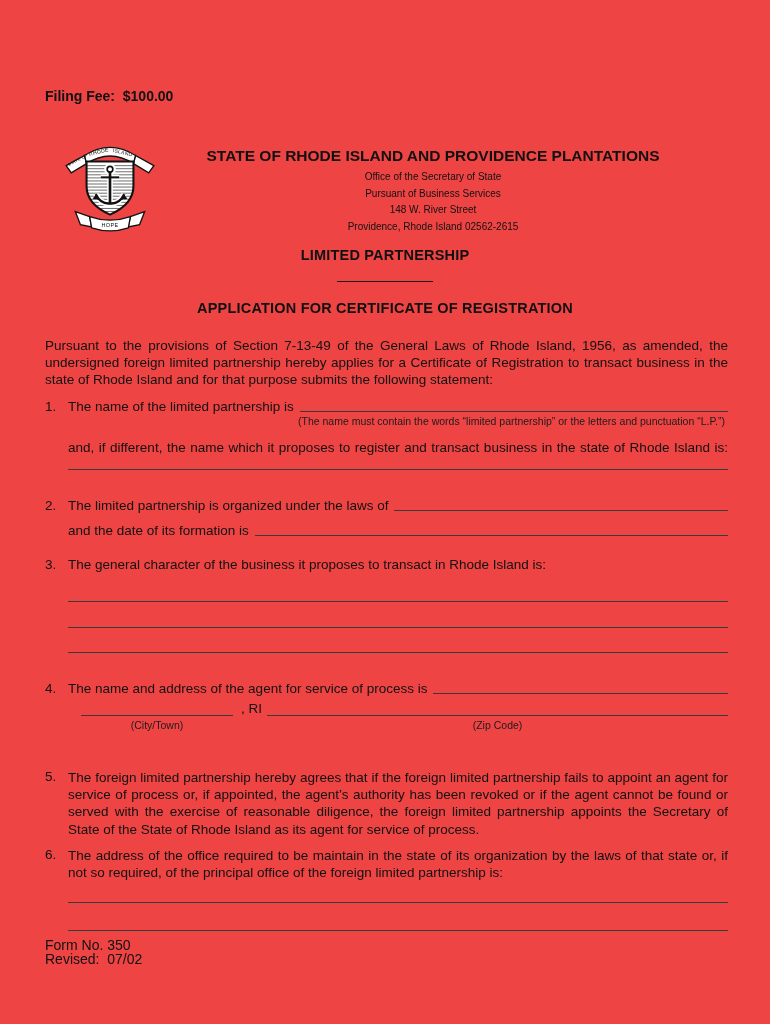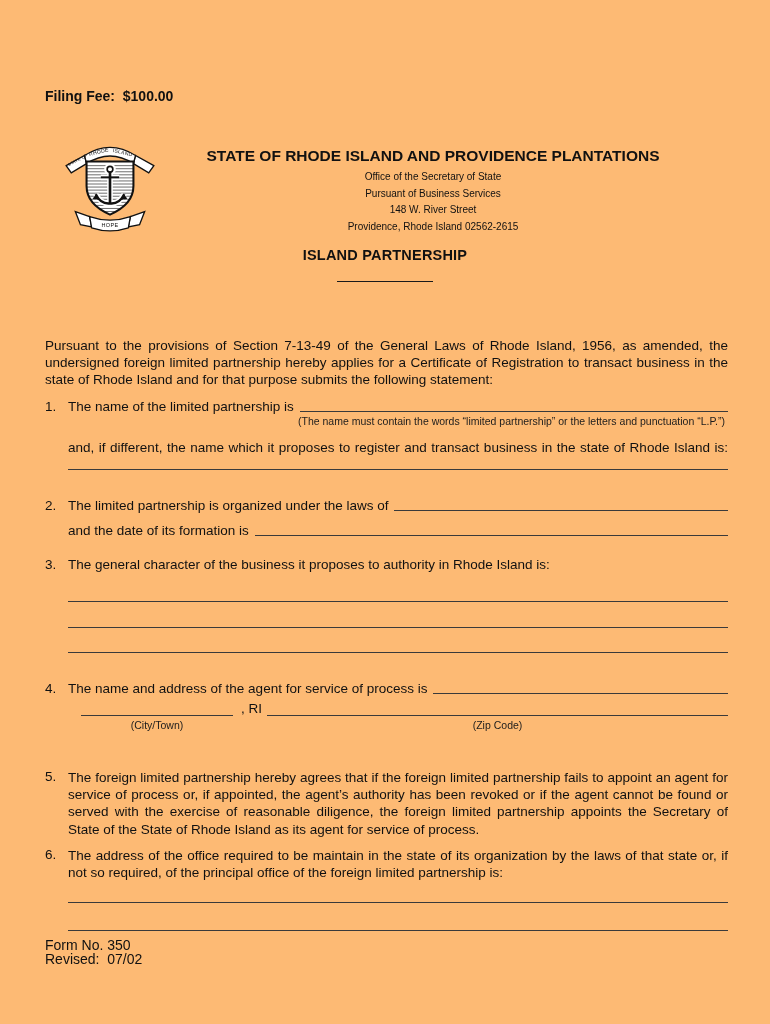--- a/index.html
+++ b/index.html
@@ -1,19 +1,19 @@
 <!DOCTYPE html>
 <html><head>
 <meta charset="utf-8">
 <style>
   html,body { margin:0; padding:0; background:#ffffff; }
   .page {
     position:relative;
     width:770px; height:1024px;
-    background:#fdba74;
+    background:#ef4444;
     font-family:"Liberation Sans", sans-serif;
     color:#111;
     font-size:13.5px;
     overflow:hidden;
   }
   .pre { white-space:pre-wrap; }
   .filing-fee {
     position:absolute; left:45px; top:88px;
     font-weight:bold; font-size:14px;
   }
@@ -138,22 +138,23 @@
   </svg>
 
   <div class="header-text">
     <div class="header-title">STATE OF RHODE ISLAND AND PROVIDENCE PLANTATIONS</div>
     <div class="header-line">Office of the Secretary of State</div>
     <div class="header-line">Pursuant of Business Services</div>
     <div class="header-line">148 W. River Street</div>
     <div class="header-line">Providence, Rhode Island 02562-2615</div>
   </div>
 
-  <div class="form-type-title">ISLAND PARTNERSHIP</div>
+  <div class="form-type-title">LIMITED PARTNERSHIP</div>
   <div class="title-divider"></div>
+  <div class="application-title">APPLICATION FOR CERTIFICATE OF REGISTRATION</div>
 
   <div class="intro">Pursuant to the provisions of Section 7-13-49 of the General Laws of Rhode Island, 1956, as amended, the undersigned foreign limited partnership hereby applies for a Certificate of Registration to transact business in the state of Rhode Island and for that purpose submits the following statement:</div>
 
   <div class="item item-1">
     <div class="row">
       <span class="num">1.</span>
       <span class="lbl">The name of the limited partnership is</span>
       <span class="fill"></span>
     </div>
     <div class="cap cap-center item1-caption">(The name must contain the words “limited partnership” or the letters and punctuation “L.P.”)</div>
@@ -169,21 +170,21 @@
     </div>
     <div class="row row-gap">
       <span class="lbl">and the date of its formation is</span>
       <span class="fill"></span>
     </div>
   </div>
 
   <div class="item item-3">
     <div class="row">
       <span class="num">3.</span>
-      <span class="lbl">The general character of the business it proposes to authority in Rhode Island is:</span>
+      <span class="lbl">The general character of the business it proposes to transact in Rhode Island is:</span>
     </div>
     <div class="uline l3-a"></div>
     <div class="uline l3-b"></div>
     <div class="uline l3-c"></div>
   </div>
 
   <div class="item item-4">
     <div class="row">
       <span class="num">4.</span>
       <span class="lbl">The name and address of the agent for service of process is</span>

